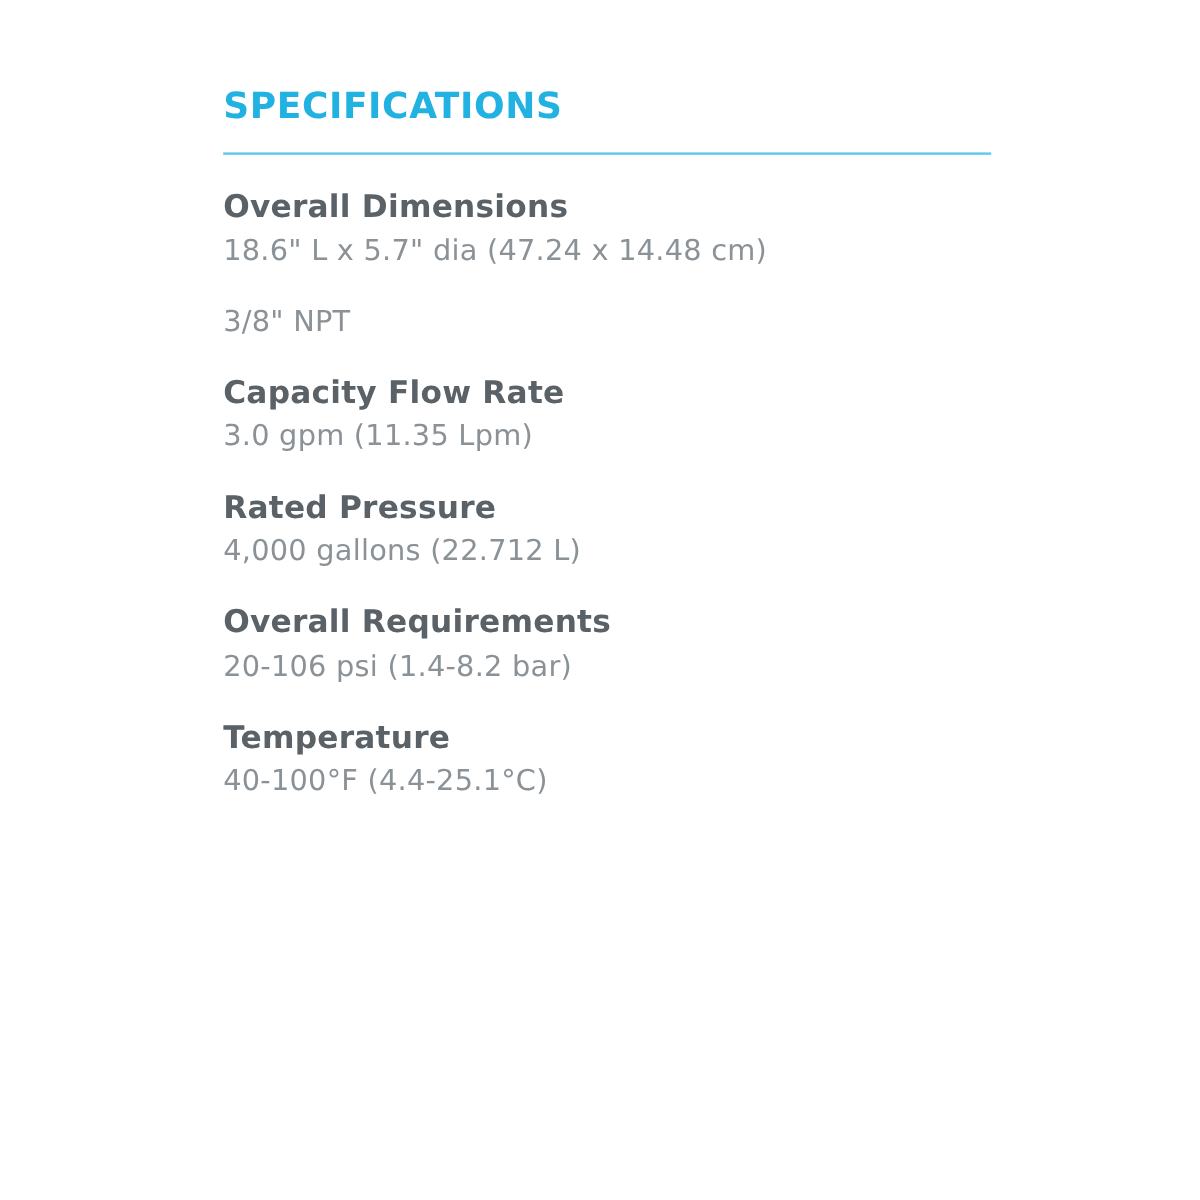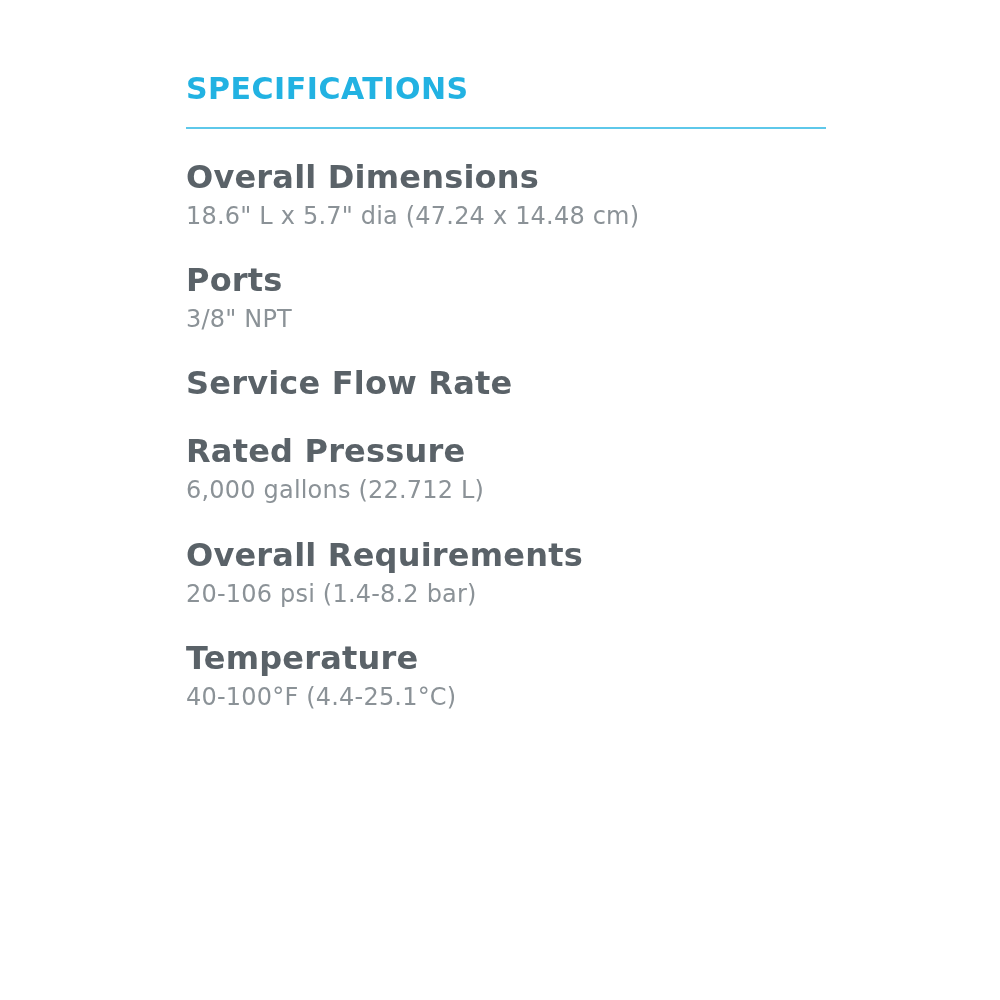--- a/index.html
+++ b/index.html
@@ -44,21 +44,21 @@
     margin-top: 28px;
   }
   .spec-item {
     margin-bottom: 28px;
   }
   .spec-item:last-child {
     margin-bottom: 16px;
   }
   .spec-label {
     color: #5a6268;
-    font-size: 32px;
+    font-size: 26px;
     font-weight: bold;
     line-height: 1.25;
     letter-spacing: 0.2px;
   }
   .spec-value {
     color: #8b9297;
     font-size: 24px;
     font-weight: normal;
     line-height: 1.3;
     margin-top: 4px;
@@ -73,31 +73,31 @@
     <div class="spec-title">SPECIFICATIONS</div>
     <div class="spec-rule"></div>
     <div class="spec-list">
 
       <div class="spec-item">
         <div class="spec-label">Overall Dimensions</div>
         <div class="spec-value">18.6" L x 5.7" dia (47.24 x 14.48 cm)</div>
       </div>
 
       <div class="spec-item">
-        <div class="spec-label">Ports</div>
         <div class="spec-value">3/8" NPT</div>
       </div>
 
       <div class="spec-item">
-        <div class="spec-label">Service Flow Rate</div>
+        <div class="spec-label">Capacity Flow Rate</div>
+        <div class="spec-value">3.0 gpm (11.35 Lpm)</div>
       </div>
 
       <div class="spec-item">
         <div class="spec-label">Rated Pressure</div>
-        <div class="spec-value">6,000 gallons (22.712 L)</div>
+        <div class="spec-value">4,000 gallons (22.712 L)</div>
       </div>
 
       <div class="spec-item">
         <div class="spec-label">Overall Requirements</div>
         <div class="spec-value">20-106 psi (1.4-8.2 bar)</div>
       </div>
 
       <div class="spec-item">
         <div class="spec-label">Temperature</div>
         <div class="spec-value">40-100°F (4.4-25.1°C)</div>

